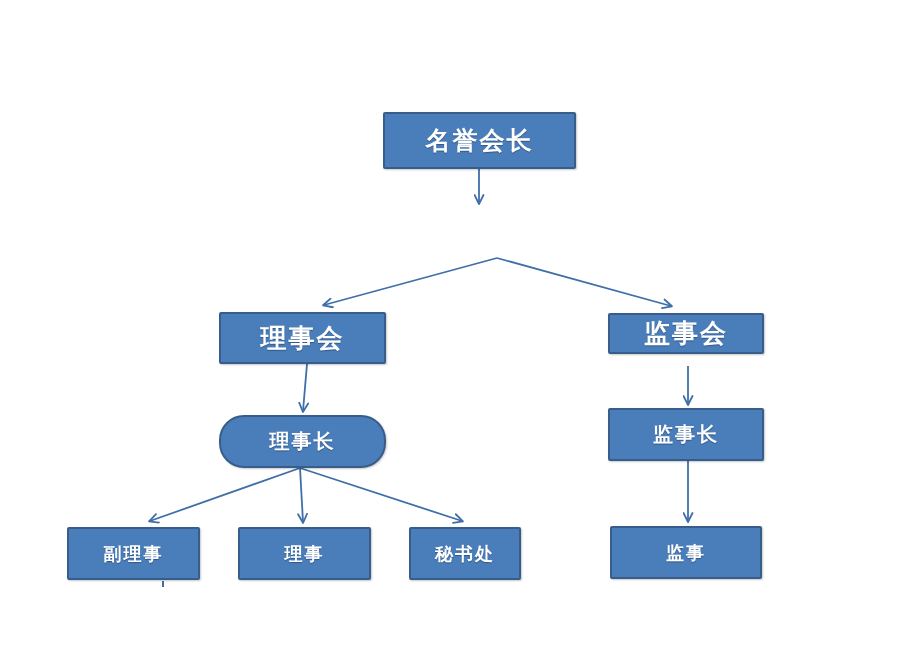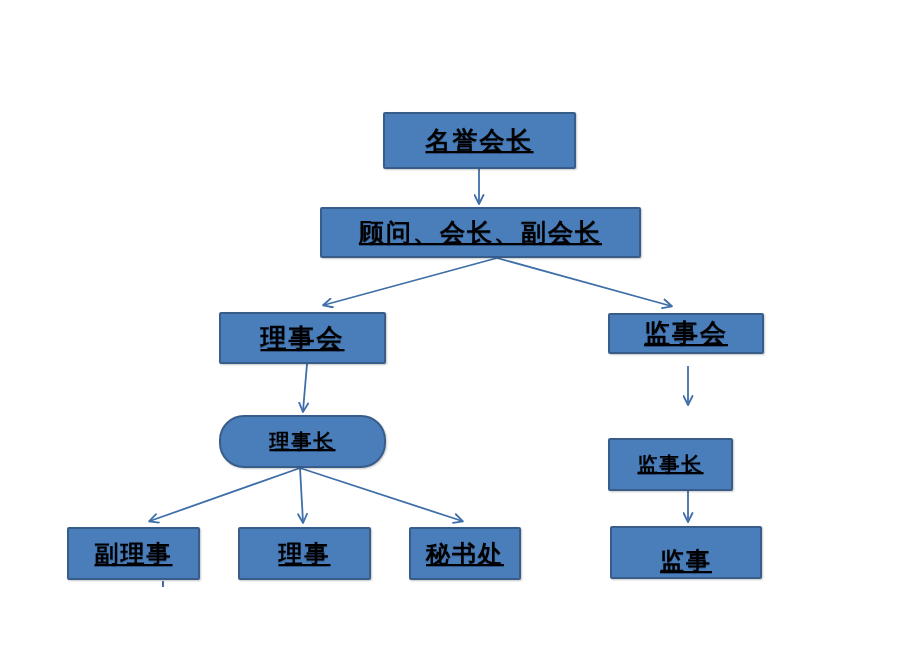--- a/index.html
+++ b/index.html
@@ -31,33 +31,32 @@
     background: #4a7ebb;
     border: 2px solid #385d8a;
     border-radius: 2px;
     display: flex;
     align-items: center;
     justify-content: center;
     box-shadow: 1px 1px 2px rgba(0,0,0,0.22);
     z-index: 2;
   }
   .org-node-label {
-    color: #000000;
+    color: #ffffff;
     font-family: "DejaVu Serif", "Liberation Serif", serif;
     font-weight: bold;
     letter-spacing: 2px;
     white-space: nowrap;
     text-shadow: 0 1px 1px rgba(20,40,70,0.45);
-    text-decoration: underline;
   }
   .lvl1 .org-node-label { font-size: 25px; }
   .lvl2 .org-node-label { font-size: 25px; }
   .lvl3 .org-node-label { font-size: 26px; }
   .lvl4 .org-node-label { font-size: 20px; }
-  .lvl5 .org-node-label { font-size: 24px; }
+  .lvl5 .org-node-label { font-size: 18px; }
   .stray-tick {
     position: absolute;
     width: 2px;
     height: 6px;
     background: #3f6fa8;
     z-index: 1;
   }
 </style>
 </head>
 <body>
@@ -87,51 +86,48 @@
 
     <line x1="300" y1="468" x2="462" y2="521" stroke="#3f6fa8" stroke-width="1.8" marker-end="url(#arrowhead)"></line>
 
     <line x1="688" y1="461" x2="688" y2="521" stroke="#3f6fa8" stroke-width="1.8" marker-end="url(#arrowhead)"></line>
   </svg>
 
   <div class="org-node lvl1" style="left:383px; top:112px; width:193px; height:57px;">
     <span class="org-node-label">名誉会长</span>
   </div>
 
-  <div class="org-node lvl2" style="left:320px; top:207px; width:321px; height:51px;">
-    <span class="org-node-label">顾问、会长、副会长</span>
-  </div>
 
   <div class="org-node lvl3" style="left:219px; top:312px; width:167px; height:52px;">
     <span class="org-node-label">理事会</span>
   </div>
 
   <div class="org-node lvl3" style="left:608px; top:313px; width:156px; height:41px;">
     <span class="org-node-label">监事会</span>
   </div>
 
   <div class="org-node lvl4" style="left:219px; top:415px; width:167px; height:53px;border-radius:25px;">
     <span class="org-node-label">理事长</span>
   </div>
 
-  <div class="org-node lvl4" style="left:608px; top:408px; width:125px; height:53px;margin-top:30px;">
+  <div class="org-node lvl4" style="left:608px; top:408px; width:156px; height:53px;">
     <span class="org-node-label">监事长</span>
   </div>
 
   <div class="org-node lvl5" style="left:67px; top:527px; width:133px; height:53px;">
     <span class="org-node-label">副理事</span>
   </div>
 
   <div class="org-node lvl5" style="left:238px; top:527px; width:133px; height:53px;">
     <span class="org-node-label">理事</span>
   </div>
 
   <div class="org-node lvl5" style="left:409px; top:527px; width:112px; height:53px;">
     <span class="org-node-label">秘书处</span>
   </div>
 
-  <div class="org-node lvl5" style="left:610px; top:526px; width:152px; height:53px;align-items:flex-end;">
+  <div class="org-node lvl5" style="left:610px; top:526px; width:152px; height:53px;">
     <span class="org-node-label">监事</span>
   </div>
 
   <div class="stray-tick" style="left:162px; top:581px;"></div>
 
 </div>
 
 </body></html>

